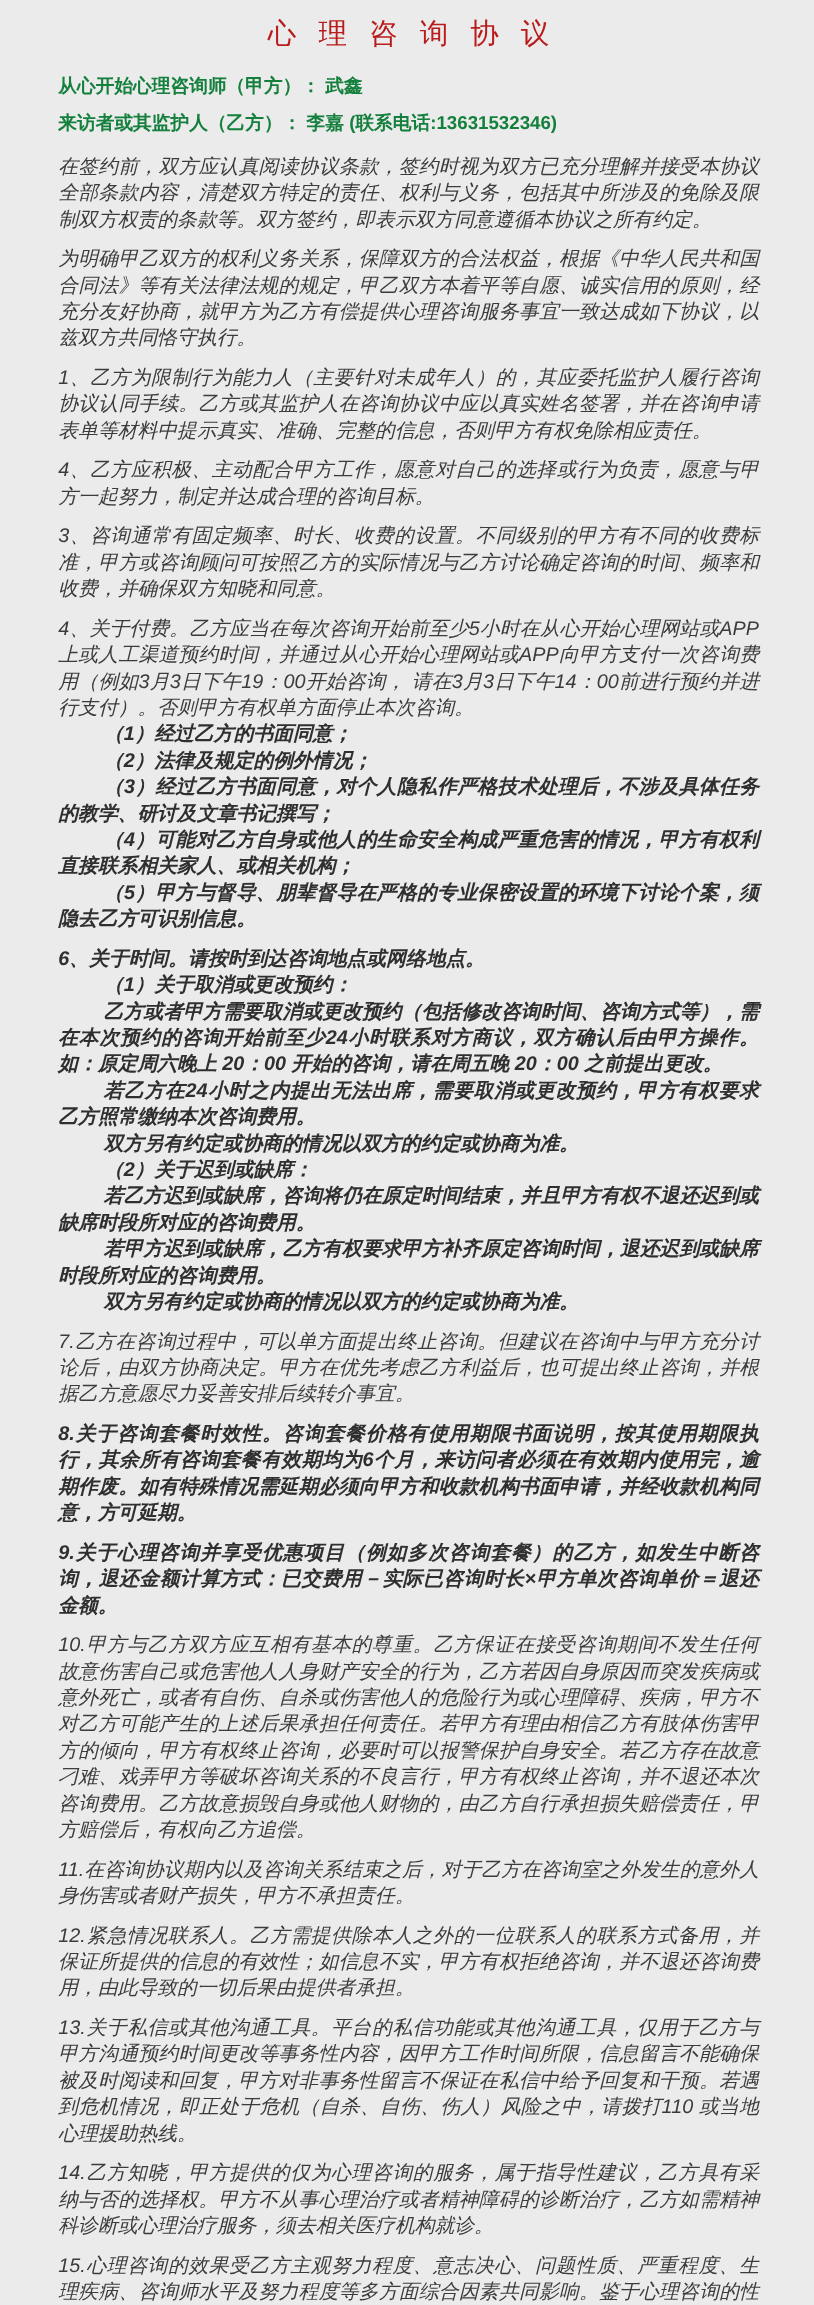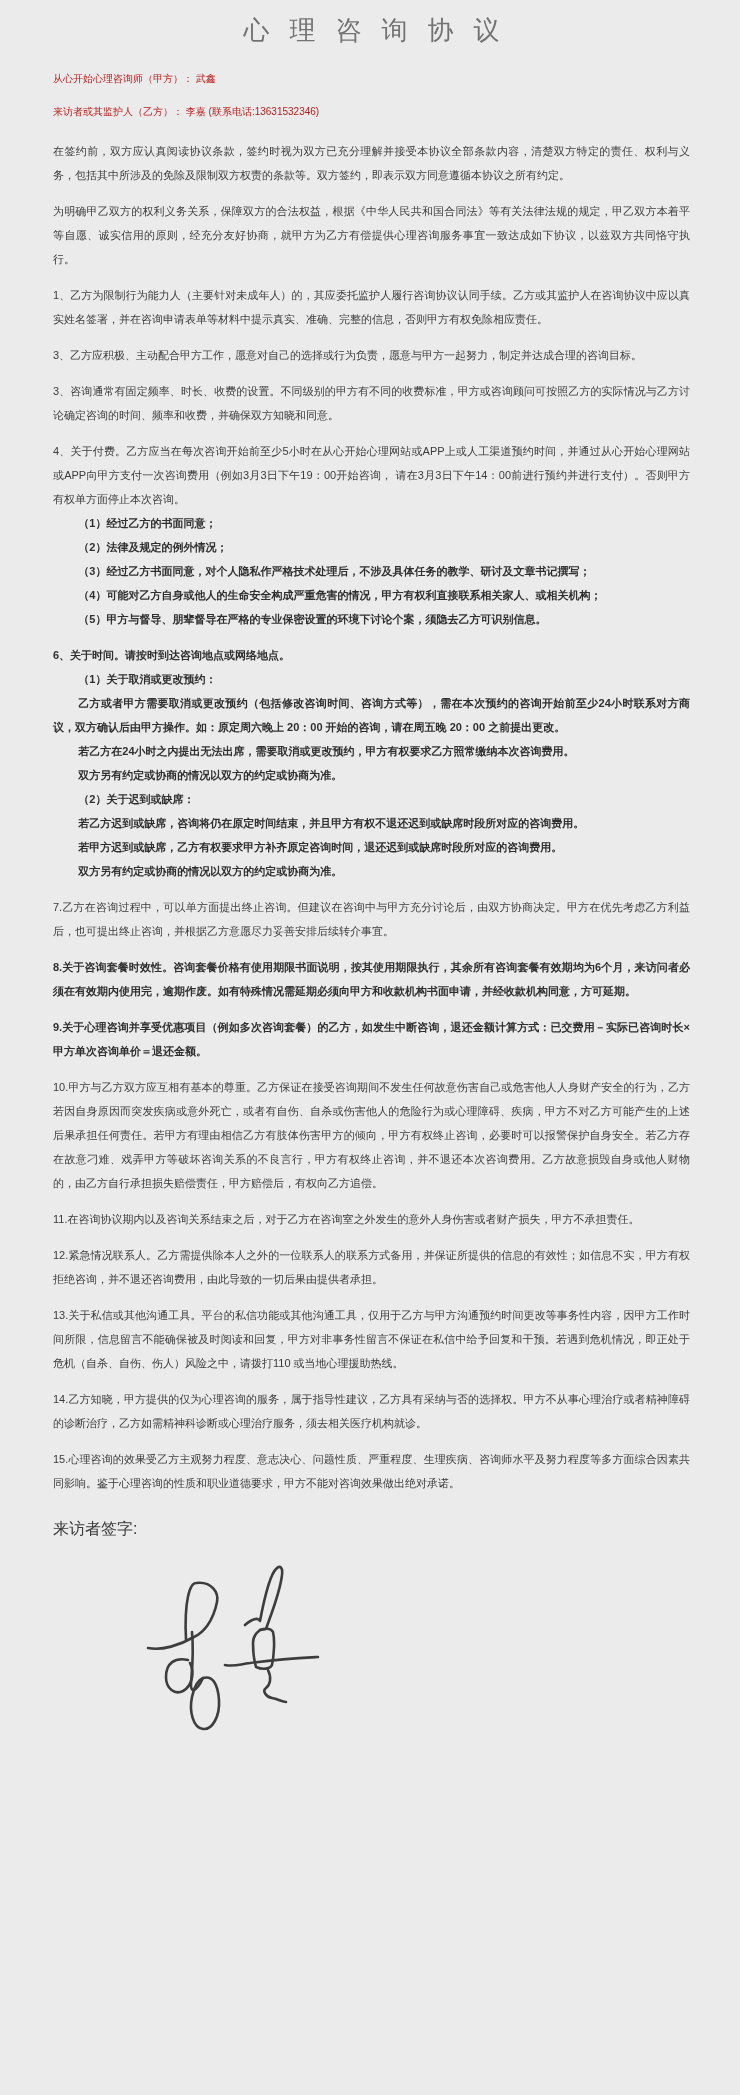--- a/index.html
+++ b/index.html
@@ -15,38 +15,39 @@
     box-sizing: border-box;
     padding: 10px 50px 30px 53px;
     background: #ebebeb;
   }
   .doc-title {
     text-align: center;
     font-size: 26px;
     font-weight: 500;
     letter-spacing: 20px;
     padding-left: 20px;   
-    color: #737373;
+    color: #b91c1c;
     margin: 4px 0 24px 0;
     line-height: 32px;
   }
   .party-line {
-    font-size: 10px;
-    font-weight: normal;
-    color: #b91c1c;
+    font-size: 17px;
+    font-weight: bold;
+    color: #15803d;
     line-height: 18px;
     margin-top: 15px;
   }
   .body-text { margin-top: 18px; }
   .body-text p {
-    font-size: 11px;
+    font-size: 18px;
     line-height: 24px;
     margin: 12px 0 0 0;
     text-align: justify;
     color: #3b3b3b;
+    font-style: italic;
   }
   .body-text p.item {
     margin: 0;
     text-indent: 2.3em;
   }
   .body-text p.bold {
     font-weight: bold;
     color: #2f2f2f;
   }
   .sign-label {
@@ -69,21 +70,21 @@
 
   <h1 class="doc-title">心理咨询协议</h1>
 
   <div class="party-line">从心开始心理咨询师（甲方）： 武鑫</div>
   <div class="party-line">来访者或其监护人（乙方）： 李嘉 (联系电话:13631532346)</div>
 
   <div class="body-text">
       <p class="">在签约前，双方应认真阅读协议条款，签约时视为双方已充分理解并接受本协议全部条款内容，清楚双方特定的责任、权利与义务，包括其中所涉及的免除及限制双方权责的条款等。双方签约，即表示双方同意遵循本协议之所有约定。</p>
       <p class="">为明确甲乙双方的权利义务关系，保障双方的合法权益，根据《中华人民共和国合同法》等有关法律法规的规定，甲乙双方本着平等自愿、诚实信用的原则，经充分友好协商，就甲方为乙方有偿提供心理咨询服务事宜一致达成如下协议，以兹双方共同恪守执行。</p>
       <p class="">1、乙方为限制行为能力人（主要针对未成年人）的，其应委托监护人履行咨询协议认同手续。乙方或其监护人在咨询协议中应以真实姓名签署，并在咨询申请表单等材料中提示真实、准确、完整的信息，否则甲方有权免除相应责任。</p>
-      <p class="">3、乙方应积极、主动配合甲方工作，愿意对自己的选择或行为负责，愿意与甲方一起努力，制定并达成合理的咨询目标。</p>
+      <p class="">4、乙方应积极、主动配合甲方工作，愿意对自己的选择或行为负责，愿意与甲方一起努力，制定并达成合理的咨询目标。</p>
       <p class="">3、咨询通常有固定频率、时长、收费的设置。不同级别的甲方有不同的收费标准，甲方或咨询顾问可按照乙方的实际情况与乙方讨论确定咨询的时间、频率和收费，并确保双方知晓和同意。</p>
       <p class="">4、关于付费。乙方应当在每次咨询开始前至少5小时在从心开始心理网站或APP上或人工渠道预约时间，并通过从心开始心理网站或APP向甲方支付一次咨询费用（例如3月3日下午19：00开始咨询， 请在3月3日下午14：00前进行预约并进行支付）。否则甲方有权单方面停止本次咨询。</p>
       <p class="item bold">（1）经过乙方的书面同意；</p>
       <p class="item bold">（2）法律及规定的例外情况；</p>
       <p class="item bold">（3）经过乙方书面同意，对个人隐私作严格技术处理后，不涉及具体任务的教学、研讨及文章书记撰写；</p>
       <p class="item bold">（4）可能对乙方自身或他人的生命安全构成严重危害的情况，甲方有权利直接联系相关家人、或相关机构；</p>
       <p class="item bold">（5）甲方与督导、朋辈督导在严格的专业保密设置的环境下讨论个案，须隐去乙方可识别信息。</p>
       <p class=" bold">6、关于时间。请按时到达咨询地点或网络地点。</p>
       <p class="item bold">（1）关于取消或更改预约：</p>
       <p class="item bold">乙方或者甲方需要取消或更改预约（包括修改咨询时间、咨询方式等），需在本次预约的咨询开始前至少24小时联系对方商议，双方确认后由甲方操作。如：原定周六晚上 20：00 开始的咨询，请在周五晚 20：00 之前提出更改。</p>

